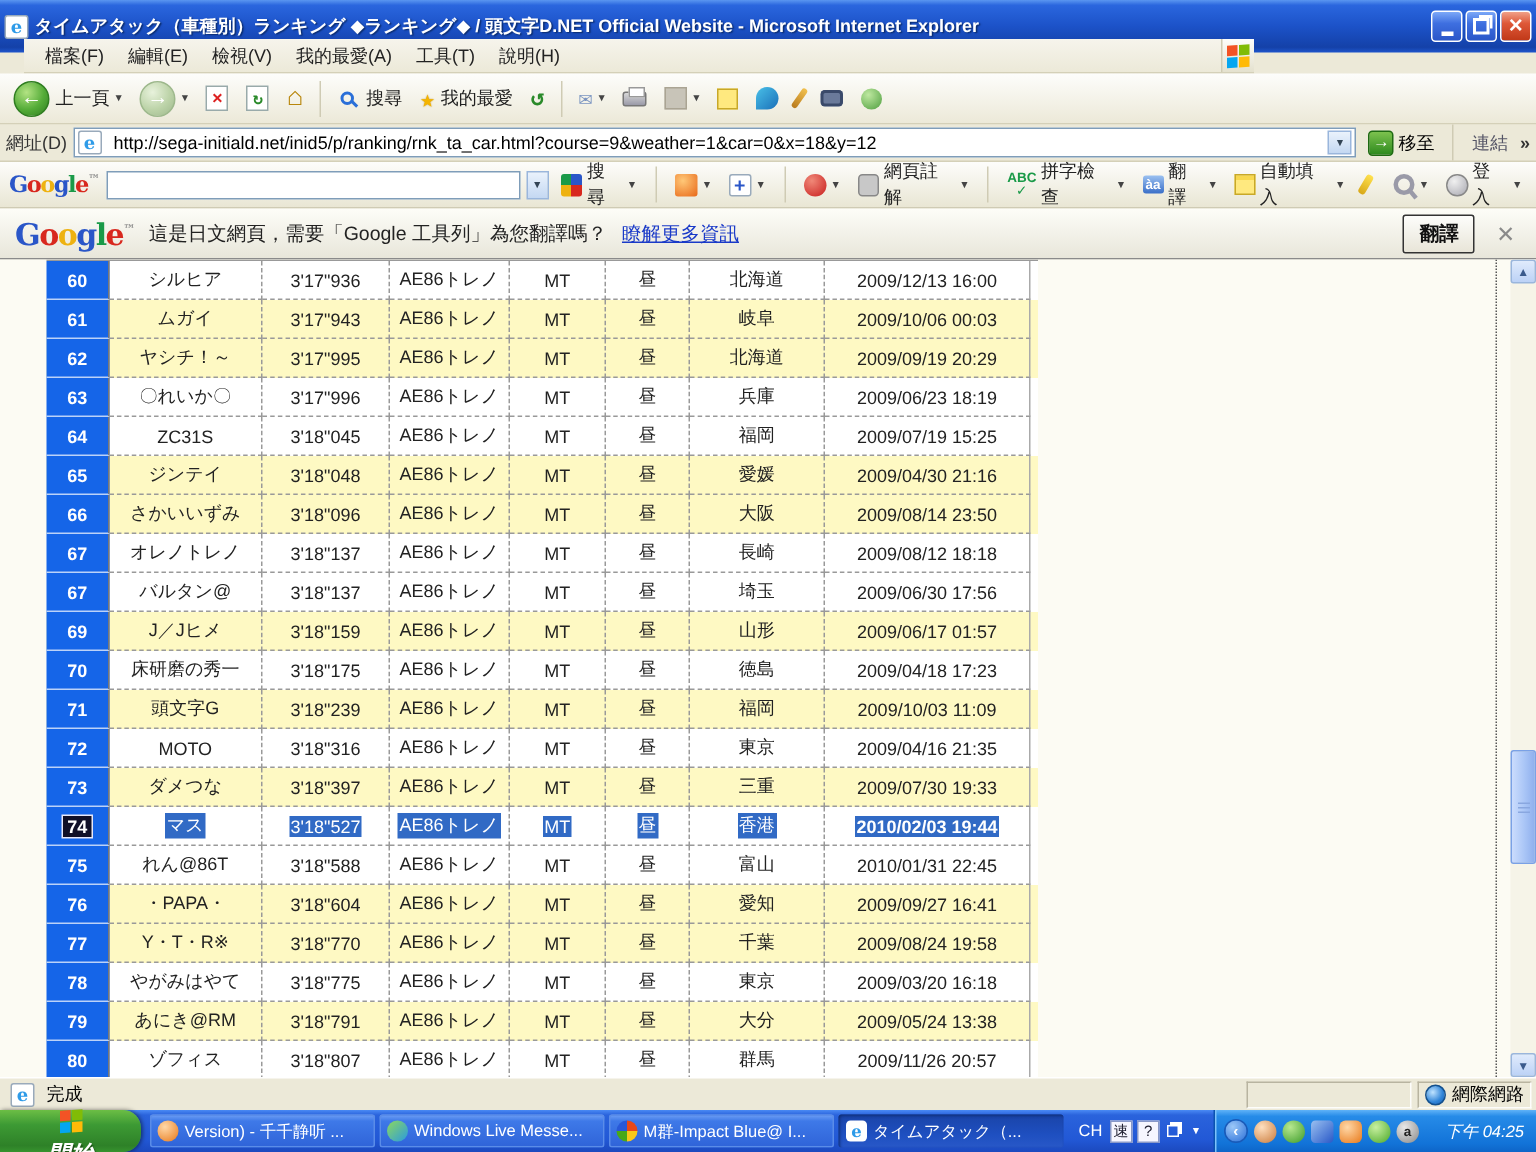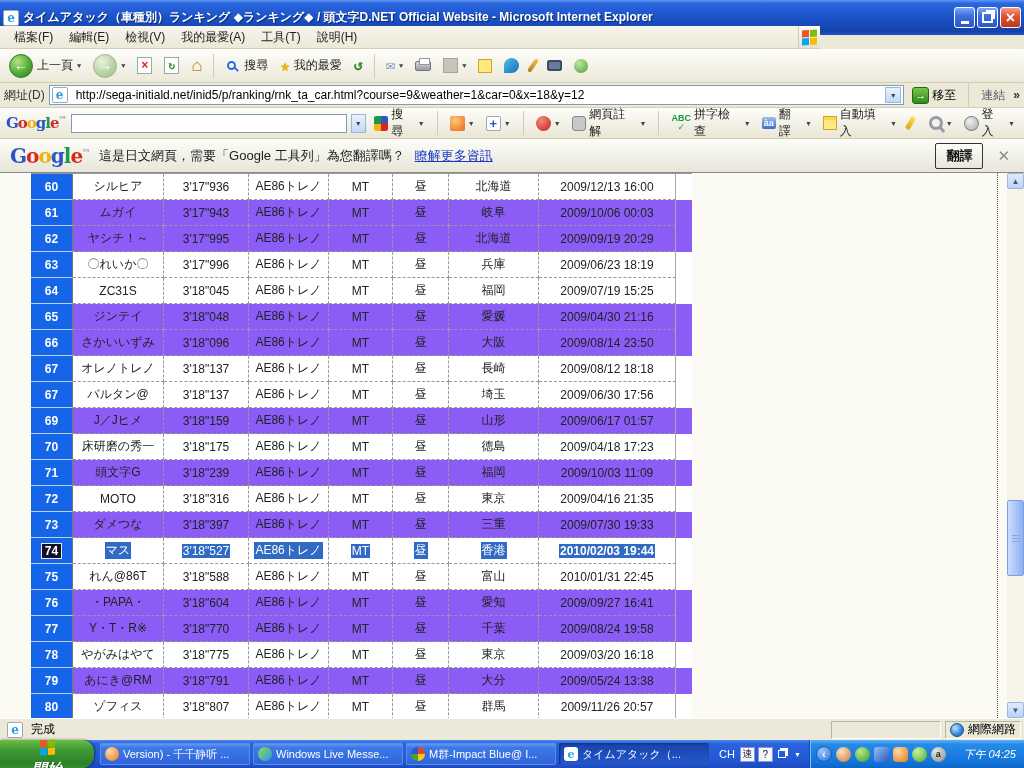--- a/index.html
+++ b/index.html
@@ -20,21 +20,21 @@
   .winctl { display:flex; gap:2px; }
   .wbtn { width:21px; height:21px; border-radius:3px; border:1px solid #fff;
     background:linear-gradient(180deg,#7CA8F8 0%,#3E6FE0 40%,#2A56C8 100%);
     color:#fff; display:flex; align-items:center; justify-content:center; font-size:12px; font-weight:bold; }
   .wbtn.close { background:linear-gradient(180deg,#F0A088 0%,#DE5838 40%,#C03818 100%); }
   .wbtn.minimize::before { content:""; width:8px; height:3px; background:#fff; margin-top:10px; }
   .wbtn.restore::before { content:""; width:7px; height:7px; border:2px solid #fff; box-shadow:3px -3px 0 -1px #fff; }
   .wbtn.close::before { content:"×"; font-size:16px; line-height:1; }
 
   
-  .menubar { left:0; top:26px; width:820px; height:23px; background:linear-gradient(180deg,#F6F4EC,#ECE9D8);
+  .menubar { left:16px; top:26px; width:820px; height:23px; background:linear-gradient(180deg,#F6F4EC,#ECE9D8);
     border-bottom:1px solid #D4D0B8; display:flex; align-items:center; padding-left:6px; }
   .menu-item { padding:3px 8px; color:#222; }
   .menu-spacer { flex:1; }
   .logo-tile { width:22px; height:22px; background:linear-gradient(180deg,#FDFDFB,#E4E1CE);
     border-left:1px solid #cfcbb4; display:flex; align-items:center; justify-content:center; }
   .winflag { display:grid; grid-template-columns:7px 7px; grid-template-rows:7px 7px; gap:1px; transform:skewY(-4deg); }
   .winflag i { display:block; }
   .winflag i:nth-child(1){background:#F35325;} .winflag i:nth-child(2){background:#81BC06;}
   .winflag i:nth-child(3){background:#05A6F0;} .winflag i:nth-child(4){background:#FFBA08;}
 
@@ -116,26 +116,26 @@
   .notify-spacer { flex:1; }
   .translate-btn { background:linear-gradient(180deg,#FDFDFB,#E8E5D8); border:1px solid #333; border-radius:2px;
     padding:3px 10px; font-size:13px; font-weight:bold; color:#111; }
   .notify-close { color:#8A8A8A; font-size:15px; font-weight:bold; padding:0 4px; }
 
   
   .content { left:0; top:173px; width:1024px; height:545px; background:#FCFBF3; overflow:hidden; }
   .page-edge { position:absolute; left:997px; top:0; height:545px; border-left:1px dotted #555; }
   .ranking-table { position:absolute; left:31px; top:0; width:661px; border-top:1px solid #999; }
   .trow { display:flex; height:26px; background:#fff; }
-  .trow.gray { background:#8b5cf6; }
+  .trow.gray { background:#fef9c3; }
   .cell { display:flex; align-items:center; justify-content:center; font-size:12px; color:#222;
     border-right:1px dashed #999; border-bottom:1px dashed #999; white-space:nowrap; overflow:hidden; }
   .c-rank { width:42px; background:#1565E8; color:#fff; font-weight:bold; border-right:1px solid #777;
     border-bottom:1px solid #BBD2F8; }
-  .c-name { width:91px; } .c-time { width:85px; } .c-car { width:80px; }
+  .c-name { width:102px; } .c-time { width:85px; } .c-car { width:80px; }
   .c-gear { width:64px; } .c-tod { width:56px; } .c-region { width:90px; }
   .c-date { width:137px; border-right:1px solid #AAA; }
   .trow.selected .cell span.sel { background:#316AC5; color:#fff; padding:0 1px; }
   .trow.selected .c-date span.sel { font-weight:bold; }
   .trow.selected .c-rank span.sel-rank { background:#101028; color:#fff; padding:0 3px; box-shadow:0 0 0 1px #E8E8F8; }
 
   
   .vscroll { position:absolute; right:0; top:0; width:17px; height:545px; background:#F6F4E8; }
   .sb-btn { position:absolute; left:0; width:17px; height:16px; background:linear-gradient(180deg,#E0EBFC,#BCD2F6);
     border:1px solid #9AB6DC; border-radius:2px; display:flex; align-items:center; justify-content:center;

